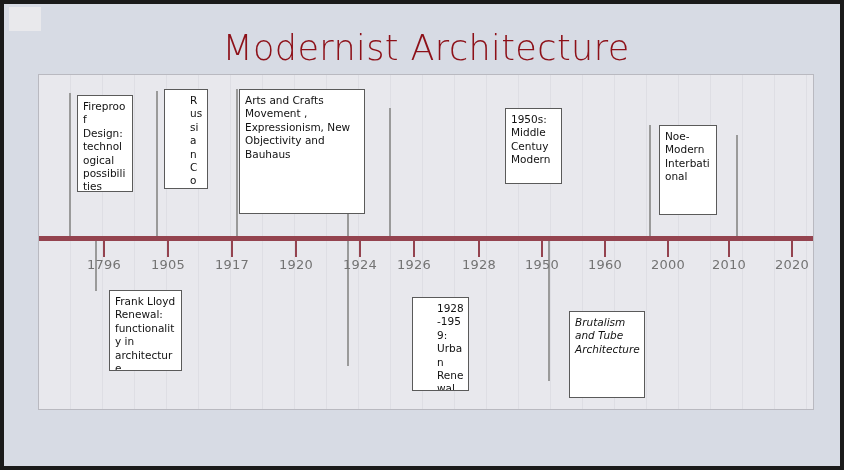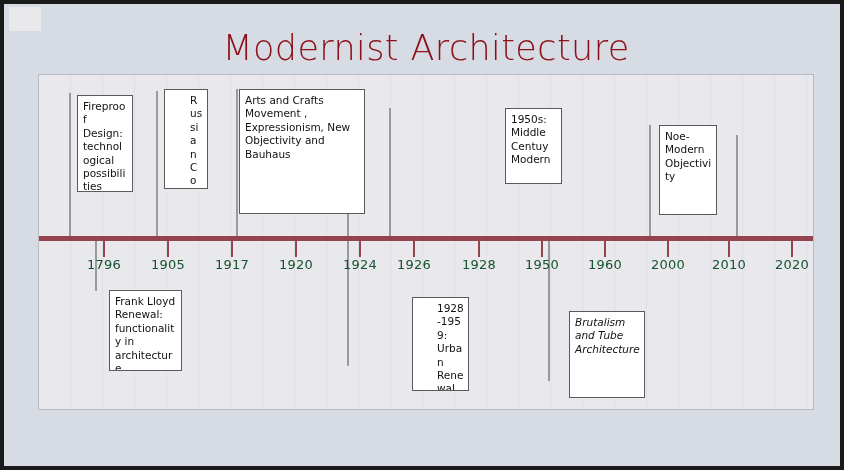--- a/index.html
+++ b/index.html
@@ -88,21 +88,21 @@
     width: 2px;
     height: 16px;
     background: #94434f;
     top: 166px;
   }
 
   .tick-label {
     position: absolute;
     top: 182px;
     font-size: 13px;
-    color: #14532d;
+    color: #737373;
     font-family: "DejaVu Sans", sans-serif;
     transform: translateX(-50%);
     white-space: nowrap;
     letter-spacing: 0.2px;
   }
 
   
   .connector {
     position: absolute;
     width: 2px;
@@ -202,21 +202,21 @@
     <div class="tick-label" style="left:753px;">2020</div>
 
     <div class="callout" style="left:38px; top:20px; width:56px; height:97px;">Fireproof Design: technological possibilities</div>
 
     <div class="callout" style="left:125px; top:14px; width:44px; height:100px;padding-left:25px;">Russian Constructivism (up to 1933)</div>
 
     <div class="callout" style="left:200px; top:14px; width:126px; height:125px;">Arts and Crafts Movement , Expressionism, New Objectivity and Bauhaus</div>
 
     <div class="callout" style="left:466px; top:33px; width:57px; height:76px;">1950s: Middle Centuy Modern</div>
 
-    <div class="callout" style="left:620px; top:50px; width:58px; height:90px;">Noe-Modern Objectivity</div>
+    <div class="callout" style="left:620px; top:50px; width:58px; height:90px;">Noe-Modern Interbational</div>
 
     <div class="callout" style="left:70px; top:215px; width:73px; height:81px;">Frank Lloyd Renewal: functionality in architecture</div>
 
 
     <div class="callout" style="left:373px; top:222px; width:57px; height:94px;padding-left:24px;">1928-1959: Urban Renewal</div>
 
     <div class="callout" style="left:530px; top:236px; width:76px; height:87px;font-style:italic;">Brutalism and Tube Architecture</div>
 
   </div>
 </div>

